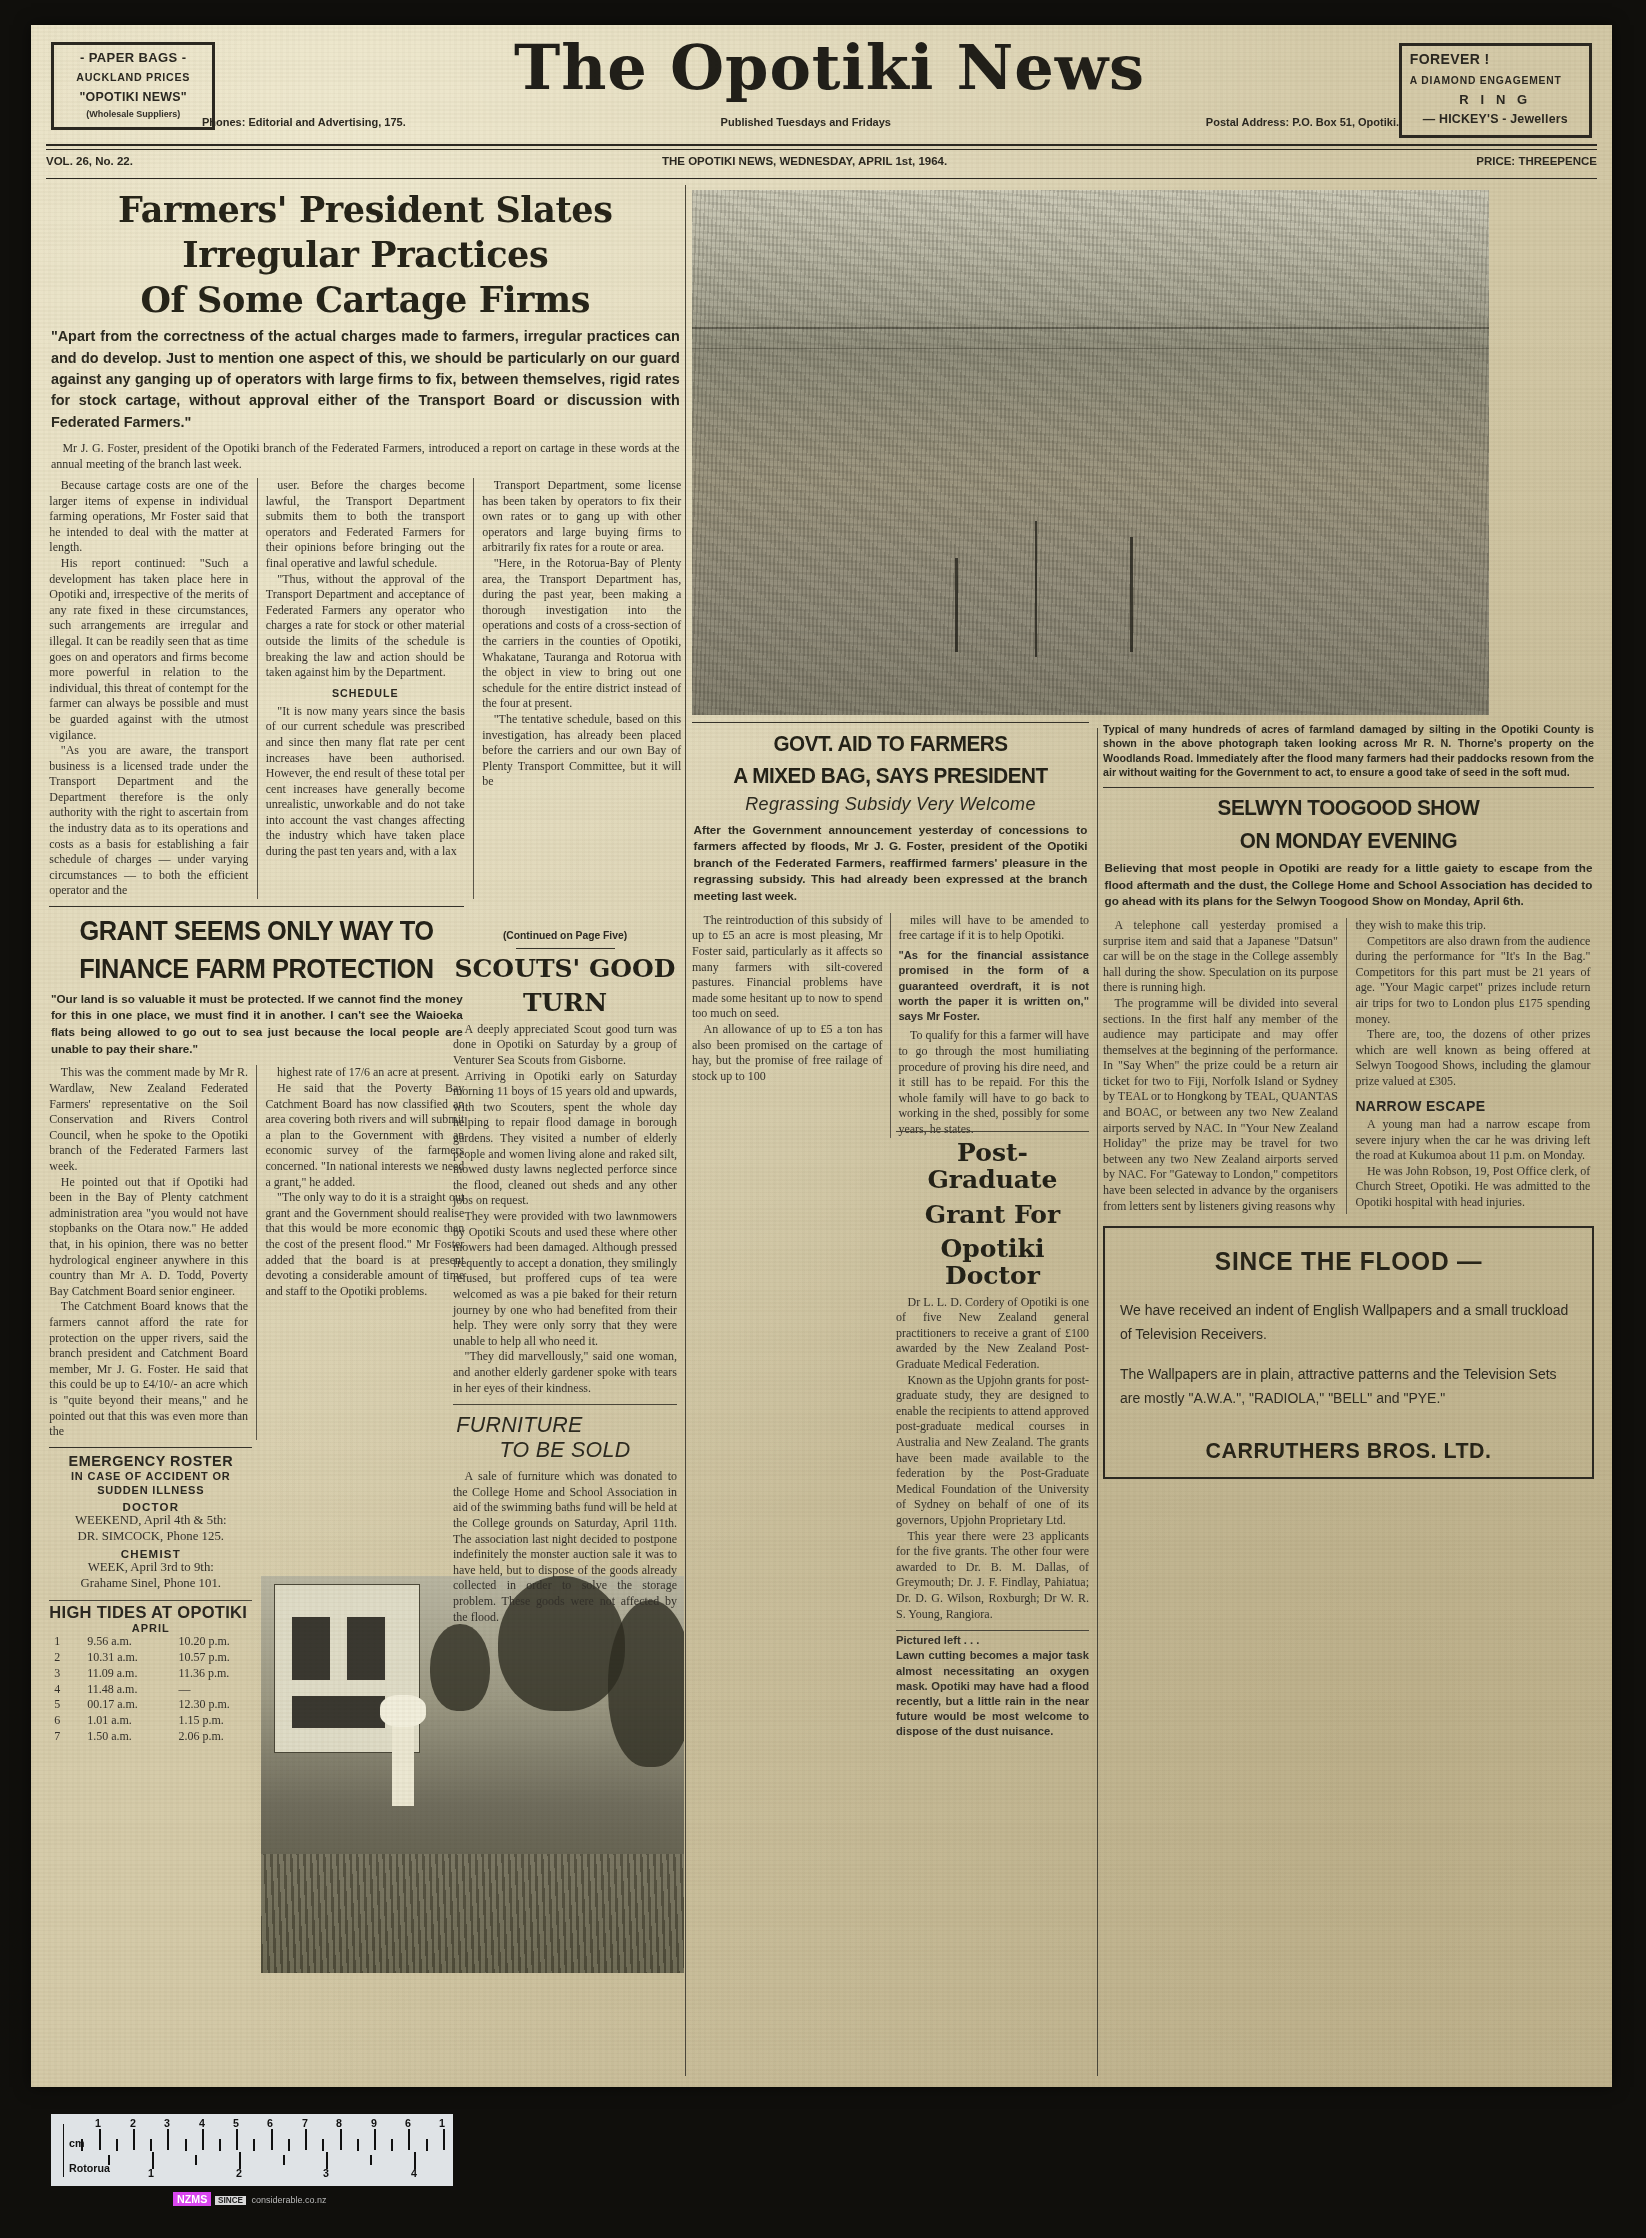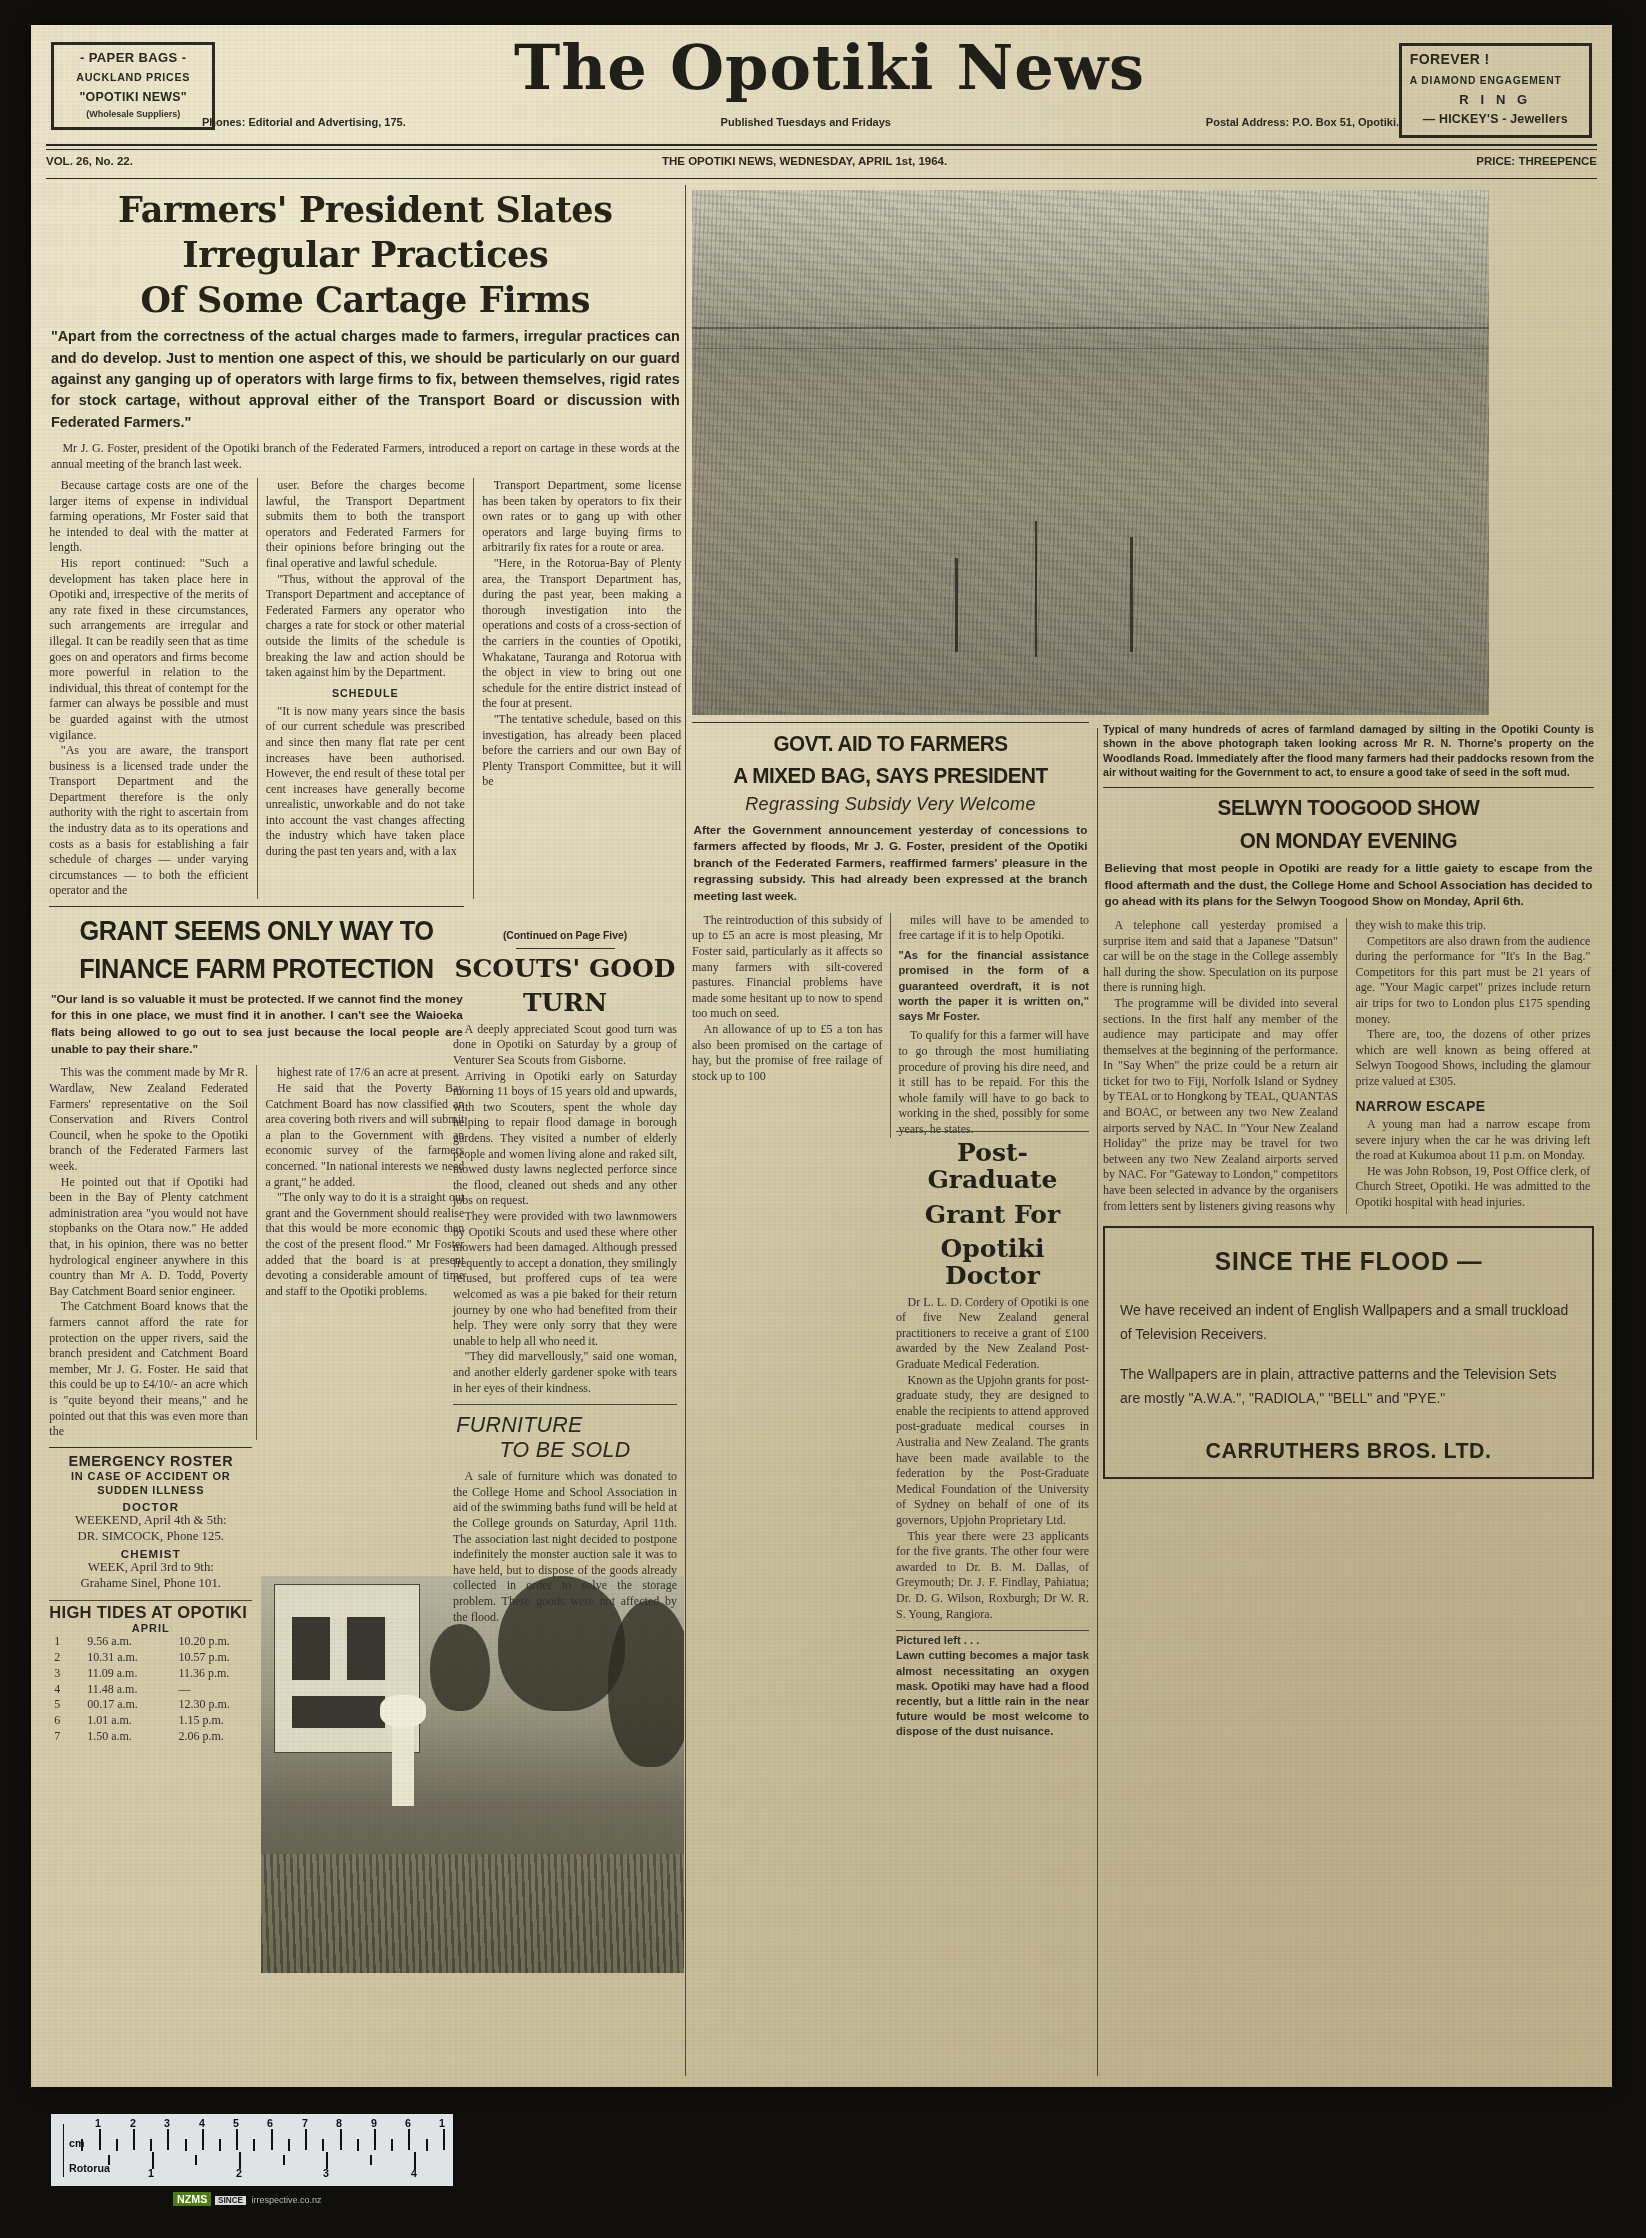--- a/index.html
+++ b/index.html
@@ -177,21 +177,21 @@
 
   
   .ruler{
     position:absolute;left:51px;top:2114px;width:402px;height:72px;background:#dfe3e6;
   }
   .ruler .lbl{position:absolute;font-family:"Liberation Sans",sans-serif;font-weight:bold;font-size:10.7px;color:#111;}
   .ruler .vbar{position:absolute;left:11.5px;top:10px;width:1.6px;height:53px;background:#111;}
   .ruler .tick{position:absolute;background:#111;width:1.6px;}
   .ruler .num{position:absolute;font-family:"Liberation Sans",sans-serif;font-weight:bold;font-size:10.7px;color:#111;}
   .credit{position:absolute;left:173px;top:2193px;font-family:"Liberation Sans",sans-serif;font-size:10.7px;color:#cfcfcf;font-weight:bold;}
-  .credit .nz{background:#4d7c0f;color:#fff;padding:0.8px 4.1px;font-size:10.7px;margin-top:36px;}
+  .credit .nz{background:#d946ef;color:#fff;padding:0.8px 4.1px;font-size:10.7px;margin-top:36px;}
   .credit .mg{font-size:9px;font-weight:normal;color:#b9b9b9;margin-left:5px;}
   .credit .bx{background:#d8d8d8;color:#222;padding:0 3.3px;margin-left:3.3px;font-size:8.2px;}
 </style>
 </head>
 <body>
 
 <div class="page">
   <div class="sheet">
    <div class="inner">
 
@@ -532,16 +532,16 @@
         <div class="tick" style="left: 144px; top: 41px; height: 10px;"></div>
         <div class="tick" style="left: 275px; top: 38px; height: 16.5px;"></div>
         <div class="num" style="left: 272px; top: 53px;">3</div>
         <div class="tick" style="left: 232px; top: 41px; height: 10px;"></div>
         <div class="tick" style="left: 363px; top: 38px; height: 16.5px;"></div>
         <div class="num" style="left: 360px; top: 53px;">4</div>
         <div class="tick" style="left: 319px; top: 41px; height: 10px;"></div>
       </div>
   </div>
   <div class="credit">
-    <span class="nz">NZMS</span><span class="bx">SINCE</span><span class="mg">irrespective.co.nz</span>
+    <span class="nz">NZMS</span><span class="bx">SINCE</span><span class="mg">considerable.co.nz</span>
   </div>
 </div>
 
 
 </body></html>

